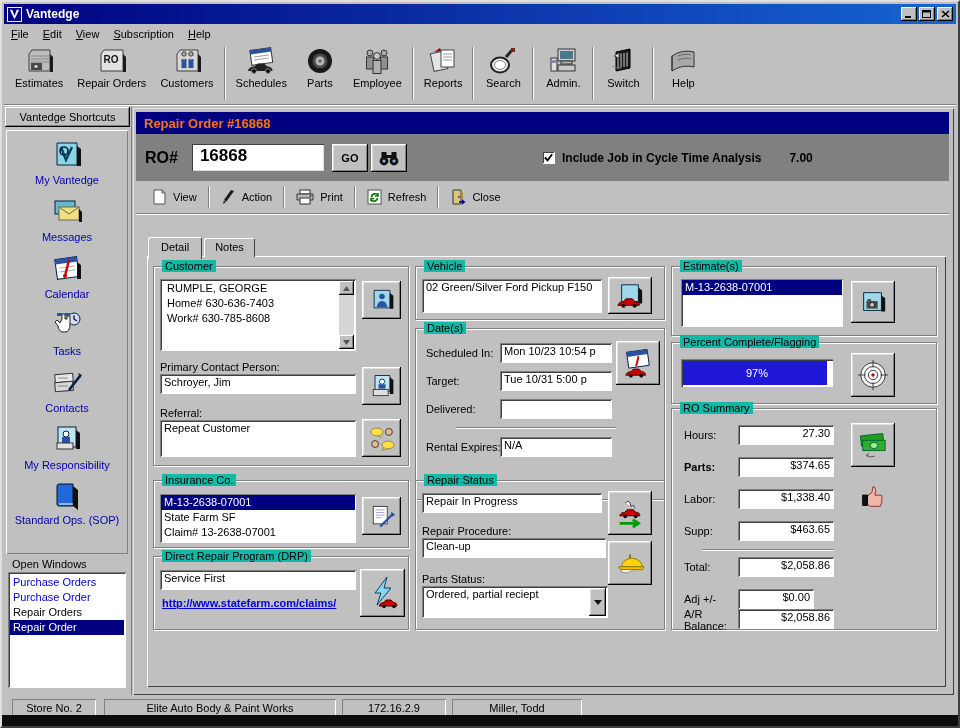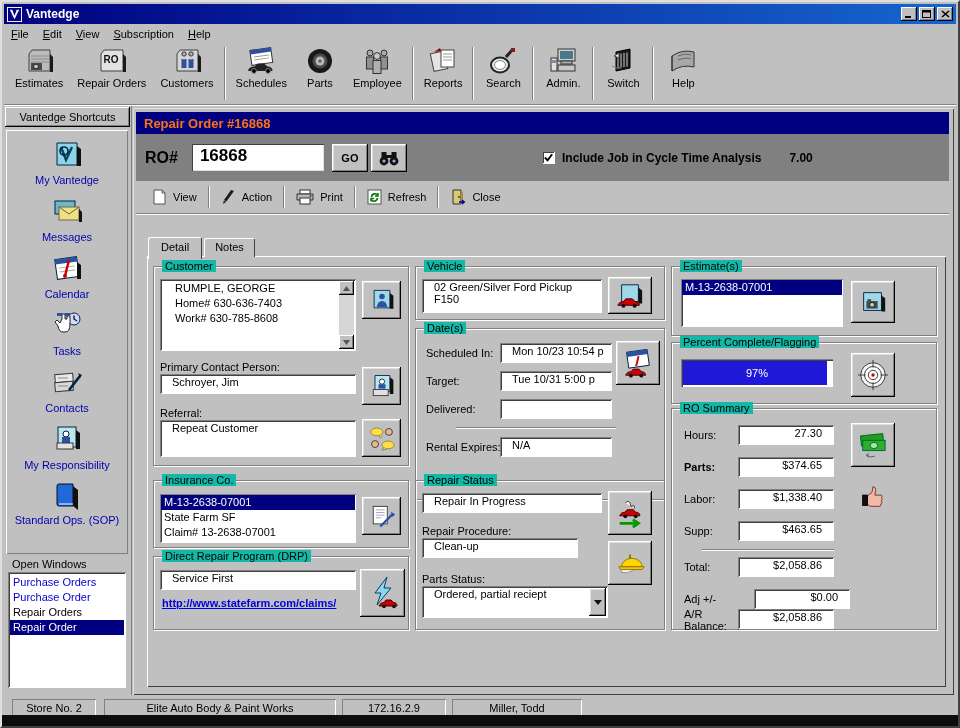--- a/index.html
+++ b/index.html
@@ -60,21 +60,21 @@
   .actsep{width:2px;height:22px;margin:0 3px;border-left:1px solid #808080;border-right:1px solid #fff;}
   
   .tabstrip{position:absolute;left:15px;top:126px;height:23px;display:flex;align-items:flex-end;z-index:3;}
   .tab{font-size:11px;padding:3px 11px 4px;background:#c0c0c0;margin-right:2px;
     box-shadow:inset 1px 1px 0 #fff,inset -1px 0 0 #404040;border-top-left-radius:2px;border-top-right-radius:2px;}
   .tab.active{padding:4px 13px 6px;margin-bottom:-2px;}
   .tabpage{position:absolute;left:14px;top:148px;right:8px;bottom:8px;background:#c0c0c0;z-index:2;
     box-shadow:inset 1px 1px 0 #fff,inset -1px -1px 0 #404040;}
   .group{position:absolute;border:1px solid #808080;box-shadow:inset 1px 1px 0 #fff,1px 1px 0 #fff;}
   .gtitle{position:absolute;top:-7px;left:8px;background:#14b8a6;padding:0 3px;font-size:11px;}
-  .field{position:absolute;background:#fff;font-size:11px;padding:2px 12px;color:#000;overflow:hidden;white-space:nowrap;
+  .field{position:absolute;background:#fff;font-size:11px;padding:2px 4px;color:#000;overflow:hidden;white-space:nowrap;
     box-shadow:inset 1px 1px 0 #808080,inset -1px -1px 0 #fff,inset 2px 2px 0 #404040;}
   .flabel{position:absolute;font-size:11px;color:#000;}
   .sidebtn{position:absolute;width:39px;height:38px;}
   .listrow{height:15px;line-height:15px;padding:0 3px;white-space:nowrap;overflow:hidden;}
   .listrow.sel{background:#000080;color:#fff;}
   .vscroll{position:absolute;right:2px;top:2px;bottom:2px;width:15px;background:#d6d6d6;display:flex;flex-direction:column;justify-content:space-between;}
   .sbarrow{height:14px;background:#c0c0c0;display:flex;align-items:center;justify-content:center;
     box-shadow:inset -1px -1px 0 #000,inset 1px 1px 0 #fff,inset -2px -2px 0 #808080;}
   .divider{position:absolute;height:2px;border-top:1px solid #808080;border-bottom:1px solid #fff;}
   .progress{background:#fff;box-shadow:inset 1px 1px 0 #808080,inset 2px 2px 0 #404040;position:absolute;}
@@ -543,21 +543,21 @@
         <div class="sidebtn btn3d" style="left:192px;top:10px;width:44px;height:44px;">
           <svg width="32" height="32" viewBox="0 0 34 34">
               <path d="M12 6 q3 -3 5 0 l1 4 3 -1 1 3" fill="#fff" stroke="#333"></path>
               <path d="M6 20 c1-2.8 3-3.8 5.5-3.8 l2.5-2.7 h6.5 l2.7 2.7 c2.8 0 4.3 1.3 4.3 3.8 z" fill="#c00" stroke="#400"></path>
               <circle cx="12" cy="20.5" r="2" fill="#111"></circle>
               <circle cx="23" cy="20.5" r="2" fill="#111"></circle>
               <path d="M6 28 h18 M20 24 l6 4 -6 4" stroke="#090" stroke-width="3" fill="none"></path>
             </svg>
         </div>
         <div class="flabel" style="left:6px;top:44px;">Repair Procedure:</div>
-        <div class="field" style="left:6px;top:57px;width:156px;height:20px;">Clean-up</div>
+        <div class="field" style="left:6px;top:57px;width:184px;height:20px;">Clean-up</div>
         <div class="sidebtn btn3d" style="left:192px;top:60px;width:44px;height:44px;">
           <svg width="32" height="30" viewBox="0 0 34 32">
               <path d="M20 24 q-6 4 -12 2 q-2 -4 4 -6" fill="#f0f0f0" stroke="#888"></path>
               <path d="M8 20 a11 9 0 0 1 22 0 z" fill="#ffd400" stroke="#870"></path>
               <path d="M5 20 h27 l-2 3 h-23 z" fill="#ffc000" stroke="#870"></path>
               <path d="M17 11 v-4" stroke="#870" stroke-width="2"></path>
             </svg>
         </div>
         <div class="flabel" style="left:6px;top:92px;">Parts Status:</div>
         <div class="field" style="left:6px;top:105px;width:186px;height:32px;">
@@ -610,21 +610,21 @@
         <div class="flabel" style="left:12px;top:52px;font-weight:bold;">Parts:</div>
         <div class="field sumval" style="left:66px;top:48px;width:96px;height:20px;">$374.65</div>
         <div class="flabel" style="left:12px;top:84px;">Labor:</div>
         <div class="field sumval" style="left:66px;top:80px;width:96px;height:20px;">$1,338.40</div>
         <div class="flabel" style="left:12px;top:116px;">Supp:</div>
         <div class="field sumval" style="left:66px;top:112px;width:96px;height:20px;">$463.65</div>
         <div class="divider" style="left:30px;top:140px;width:132px;"></div>
         <div class="flabel" style="left:12px;top:152px;">Total:</div>
         <div class="field sumval" style="left:66px;top:148px;width:96px;height:20px;">$2,058.86</div>
         <div class="flabel" style="left:12px;top:184px;">Adj +/-</div>
-        <div class="field sumval" style="left:66px;top:180px;width:96px;height:20px;margin-left:16px;">$0.00</div>
+        <div class="field sumval" style="left:66px;top:180px;width:76px;height:20px;">$0.00</div>
         <div class="flabel" style="left:12px;top:199px;width:50px;">A/R Balance:</div>
         <div class="field sumval" style="left:66px;top:200px;width:96px;height:20px;">$2,058.86</div>
         <div class="sidebtn btn3d" style="left:179px;top:14px;width:44px;height:44px;">
           <svg width="32" height="28" viewBox="0 0 34 30">
               <rect x="4" y="4" width="24" height="11" fill="#1f9e1f" stroke="#063" transform="rotate(-6 16 9)"></rect>
               <rect x="6" y="10" width="24" height="11" fill="#2cb02c" stroke="#063"></rect>
               <ellipse cx="18" cy="15.5" rx="4" ry="3.4" fill="#9fe89f" stroke="#063"></ellipse>
               <path d="M10 26 q4 3 9 1 M13 24 l-3 2 2 2" stroke="#555" fill="none"></path>
             </svg>
         </div>

